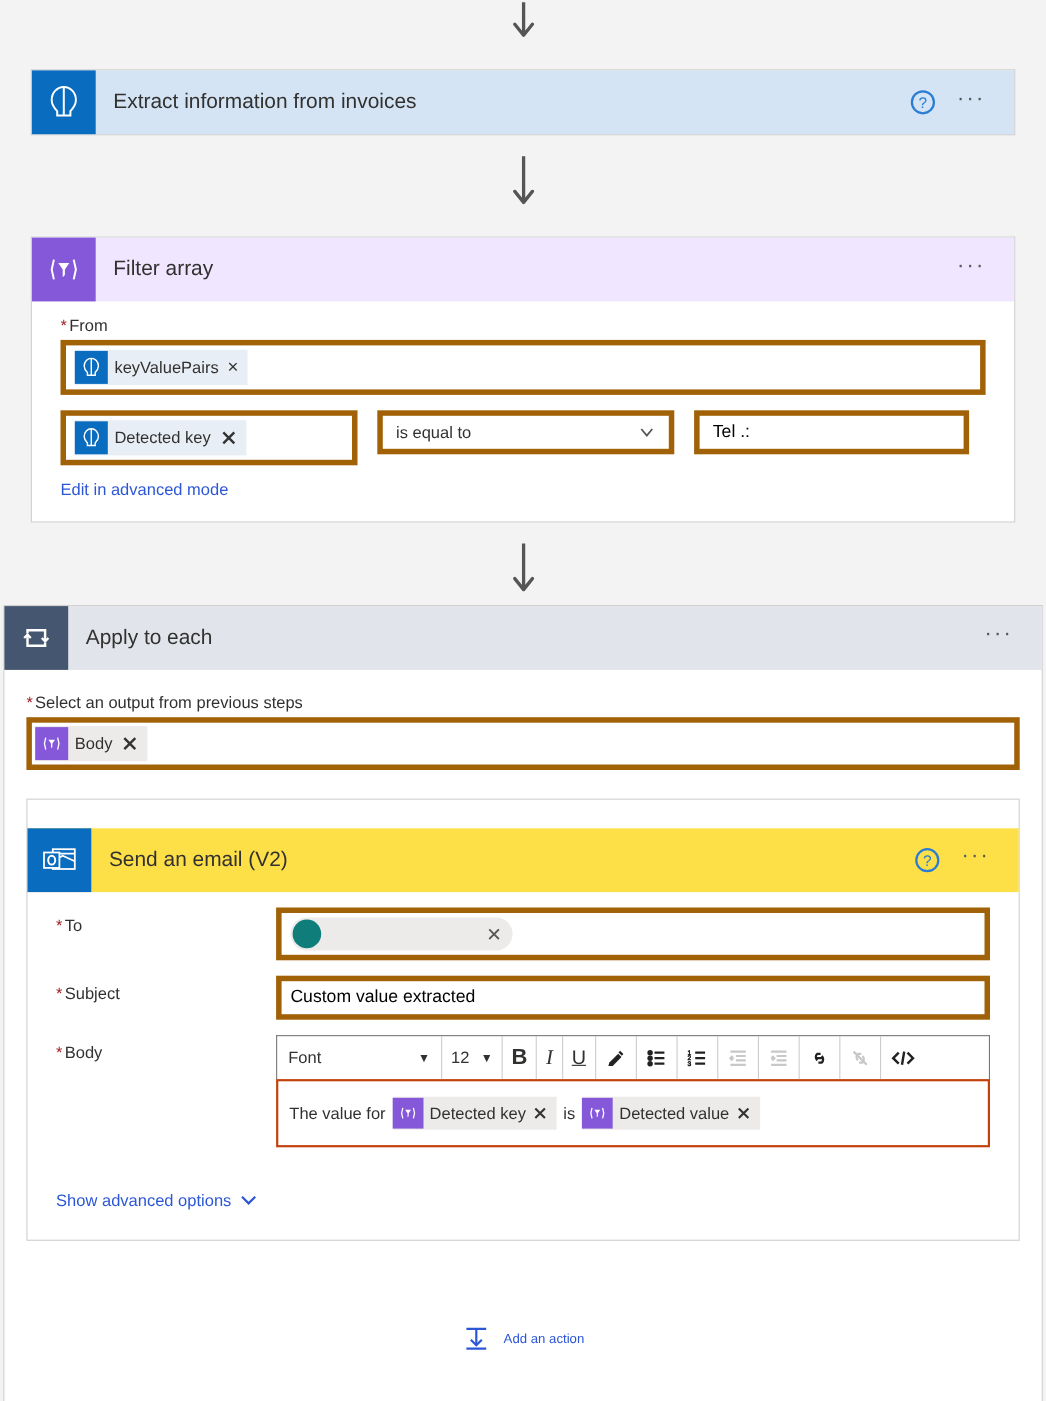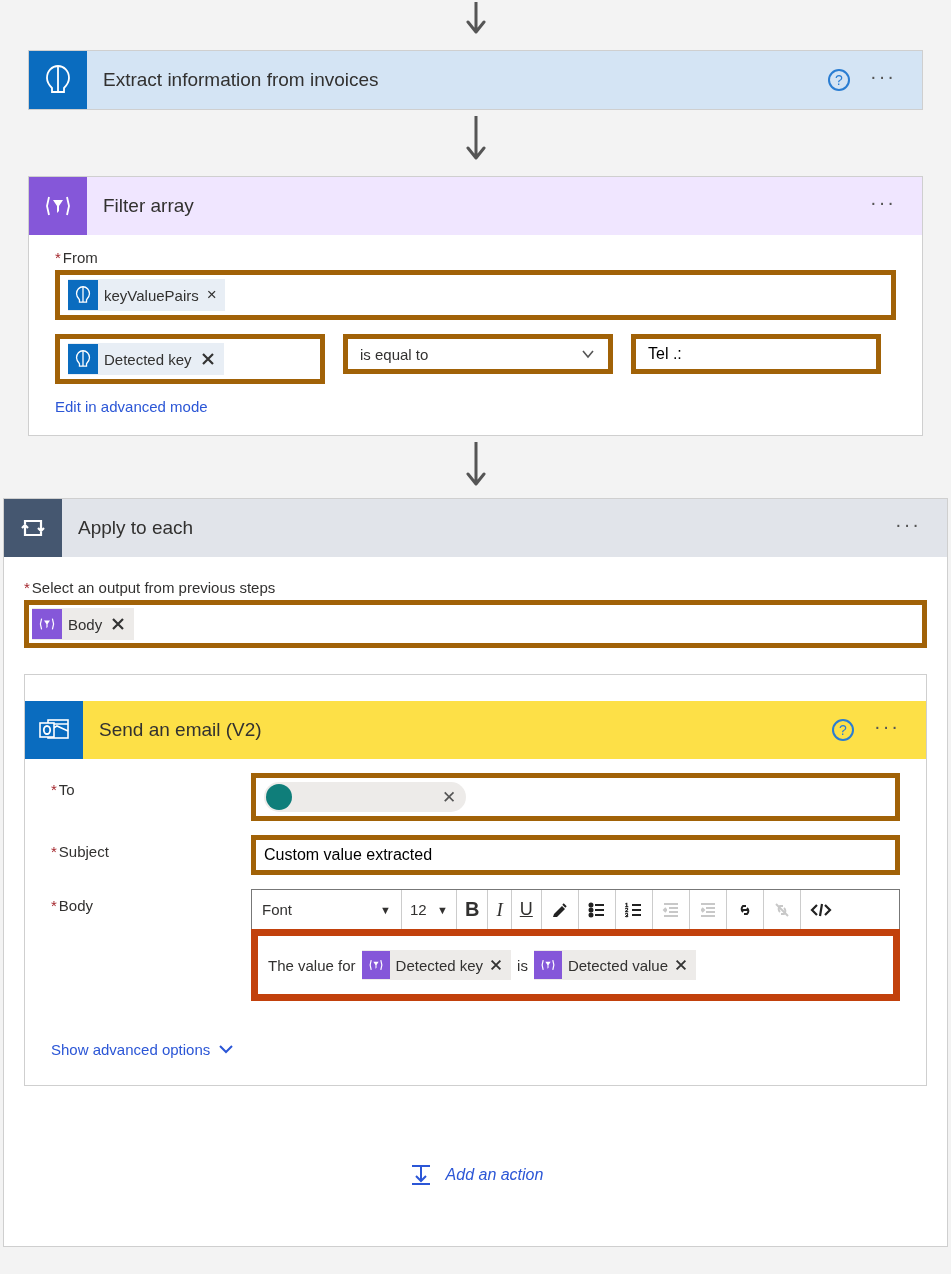--- a/index.html
+++ b/index.html
@@ -13,21 +13,21 @@
   .canvas { padding: 0; }
 
   
   .arrow-wrap { display: flex; justify-content: center; padding: 2px 0 8px; }
   .arrow svg { display: block; }
 
   
   .card {
     border: 1px solid #cfcfcf;
     background: #fff;
-    margin: 4px 28px;
+    margin: 17px 28px;
   }
   .full-card { margin: 0 3px; border: 1px solid #cfcfcf; background: #fff; }
 
   .card-header, .sub-header {
     display: flex;
     align-items: center;
     height: 58px;
     cursor: pointer;
   }
   .hdr-icon {
@@ -119,31 +119,31 @@
     padding: 0 8px; font-size:17px; cursor:pointer;
     border-right:1px solid #ccc;
   }
   .rt-btn:last-child { border-right:none; }
   .font-sel { width:150px; padding:0 10px; display:flex; justify-content:space-between; align-items:center; border-right:1px solid #ccc; height:100%; cursor:pointer;}
   .size-sel { width:55px; padding:0 8px; display:flex; justify-content:space-between; align-items:center; border-right:1px solid #ccc; height:100%; cursor:pointer;}
   .caret-down { font-size:11px; }
   .disabled { color:#c8c8c8; }
 
   .rt-body {
-    border:7px solid #c2410c; min-height:60px; padding:14px 10px;
+    border:2px solid #c2410c; min-height:60px; padding:14px 10px;
     display:flex; align-items:center; flex-wrap:wrap; gap:6px;
   }
 
   .token-sm { display:inline-flex; align-items:center; gap:6px; background:#edebe9; height:30px; padding-right:8px; }
   .token-sm .token-icon { width:28px; height:28px; }
 
   .show-adv { padding: 24px 0 6px; }
 
   .add-action { display:flex; justify-content:center; padding: 76px 0 44px; }
-  .add-action .link { font-size:16px; gap:12px;font-style:italic; }
+  .add-action .link { font-size:12px; gap:12px; }
 
   .chev { width:20px; height:20px; }
 
   svg { display:block; }
 
   .input-text { border:none; outline:none; width:100%; font-size:16px; font-family:inherit; }
 
 </style>
 </head>
 <body>

